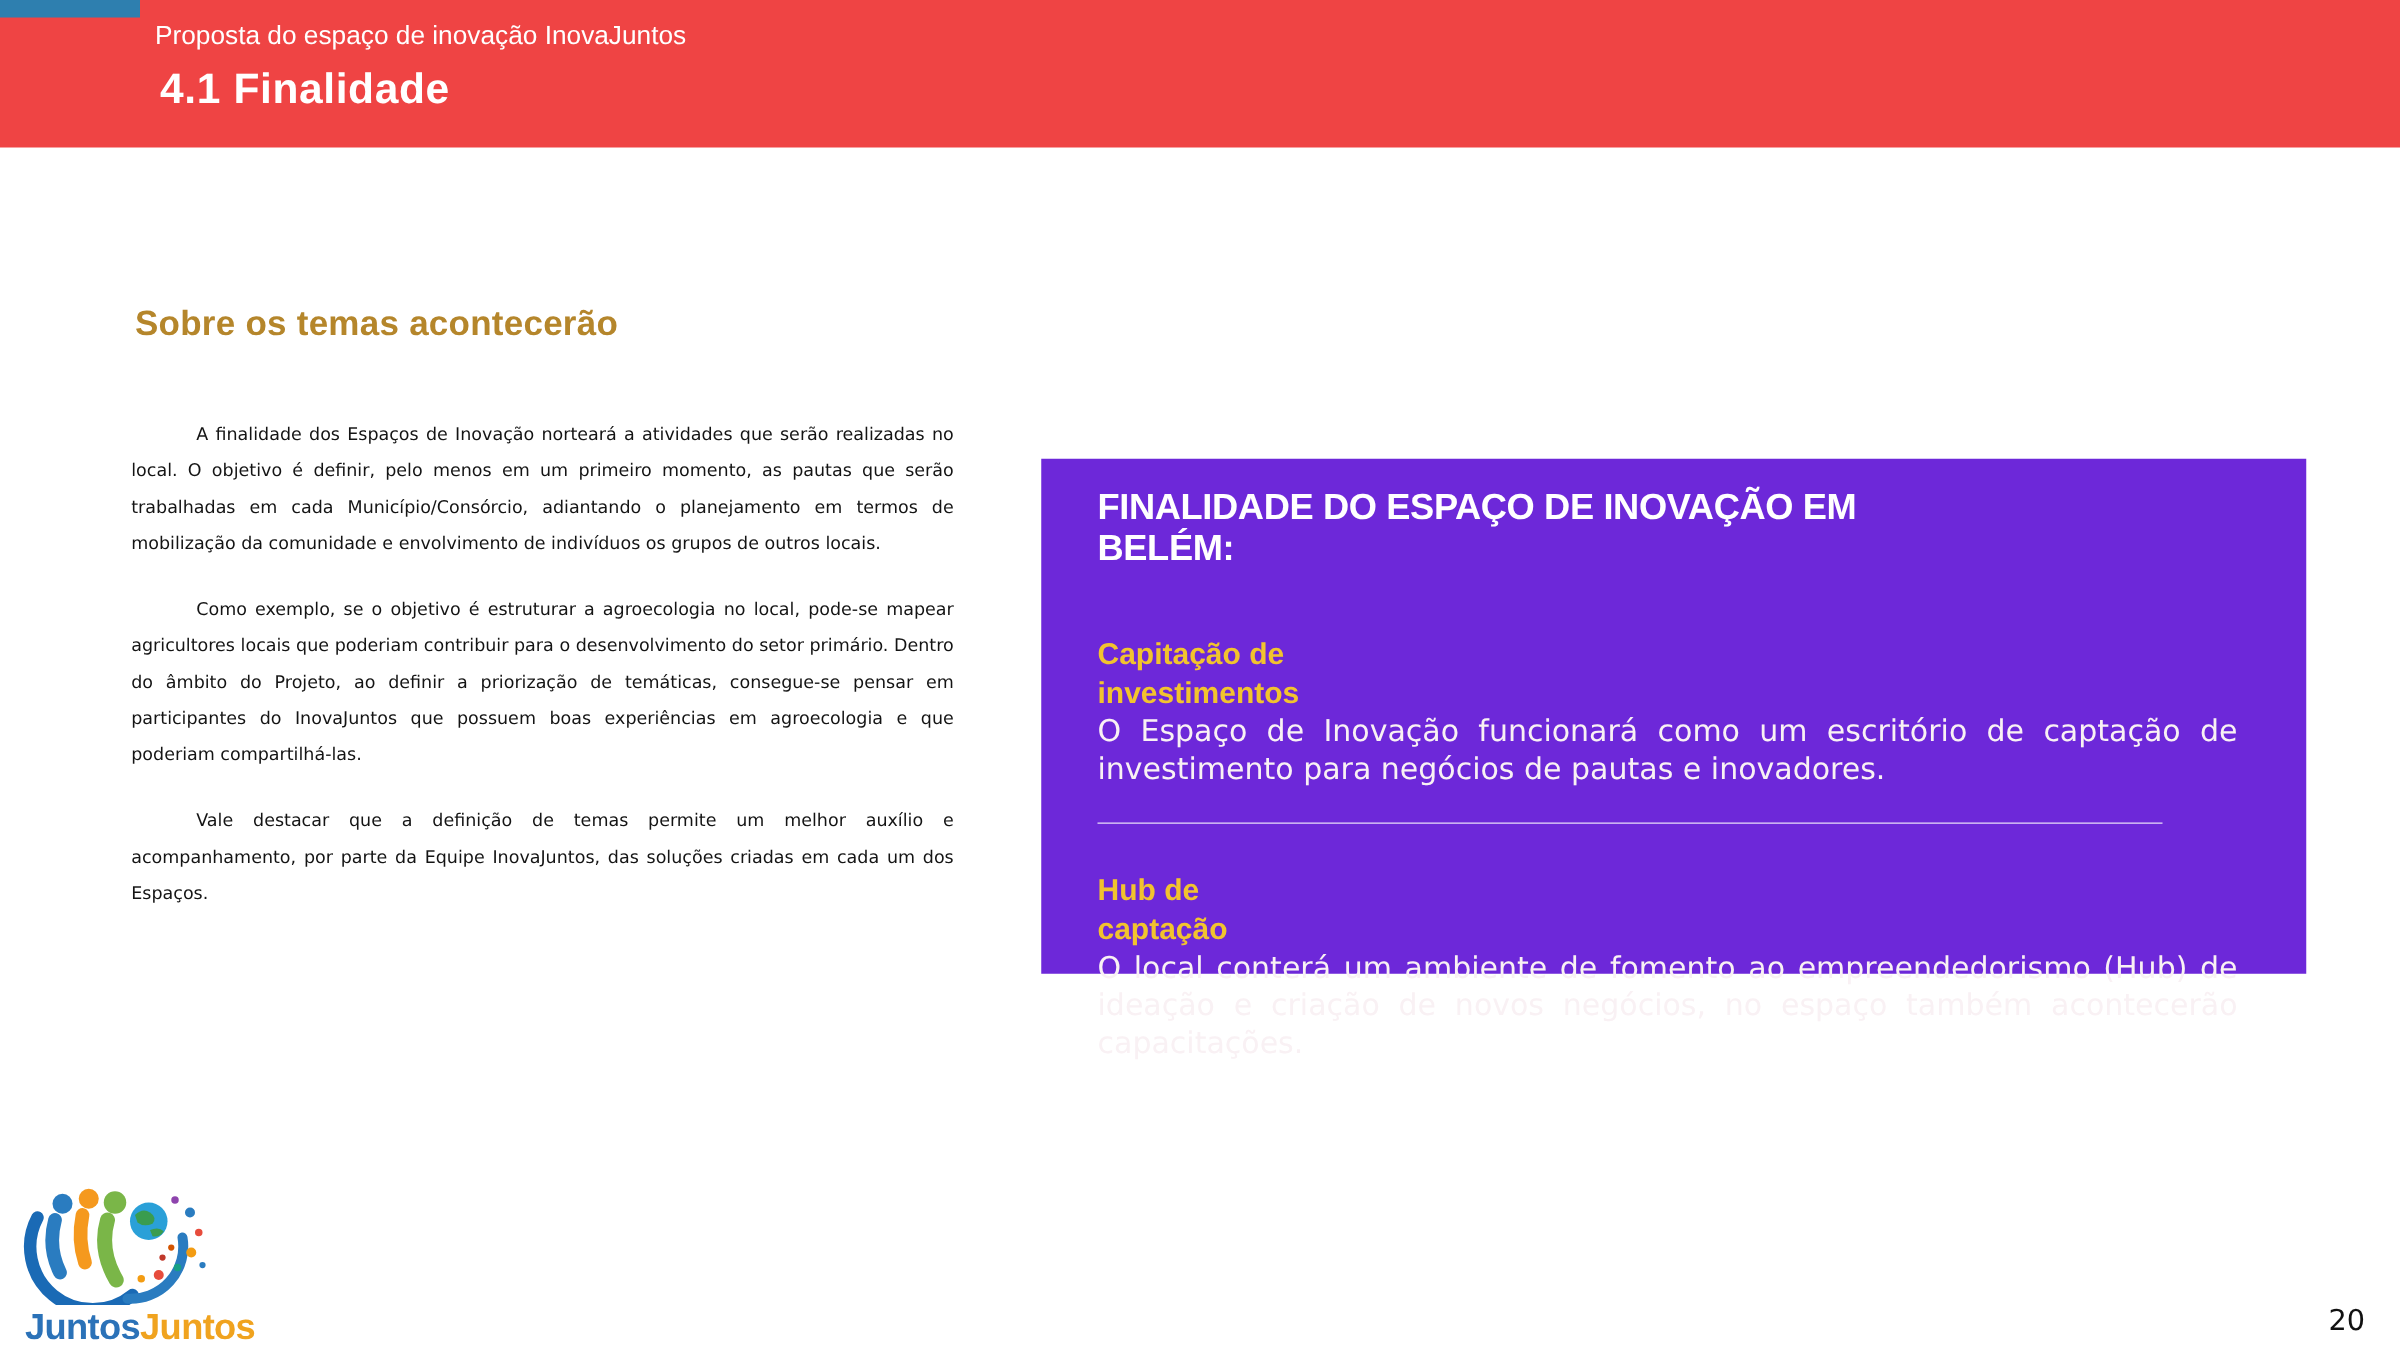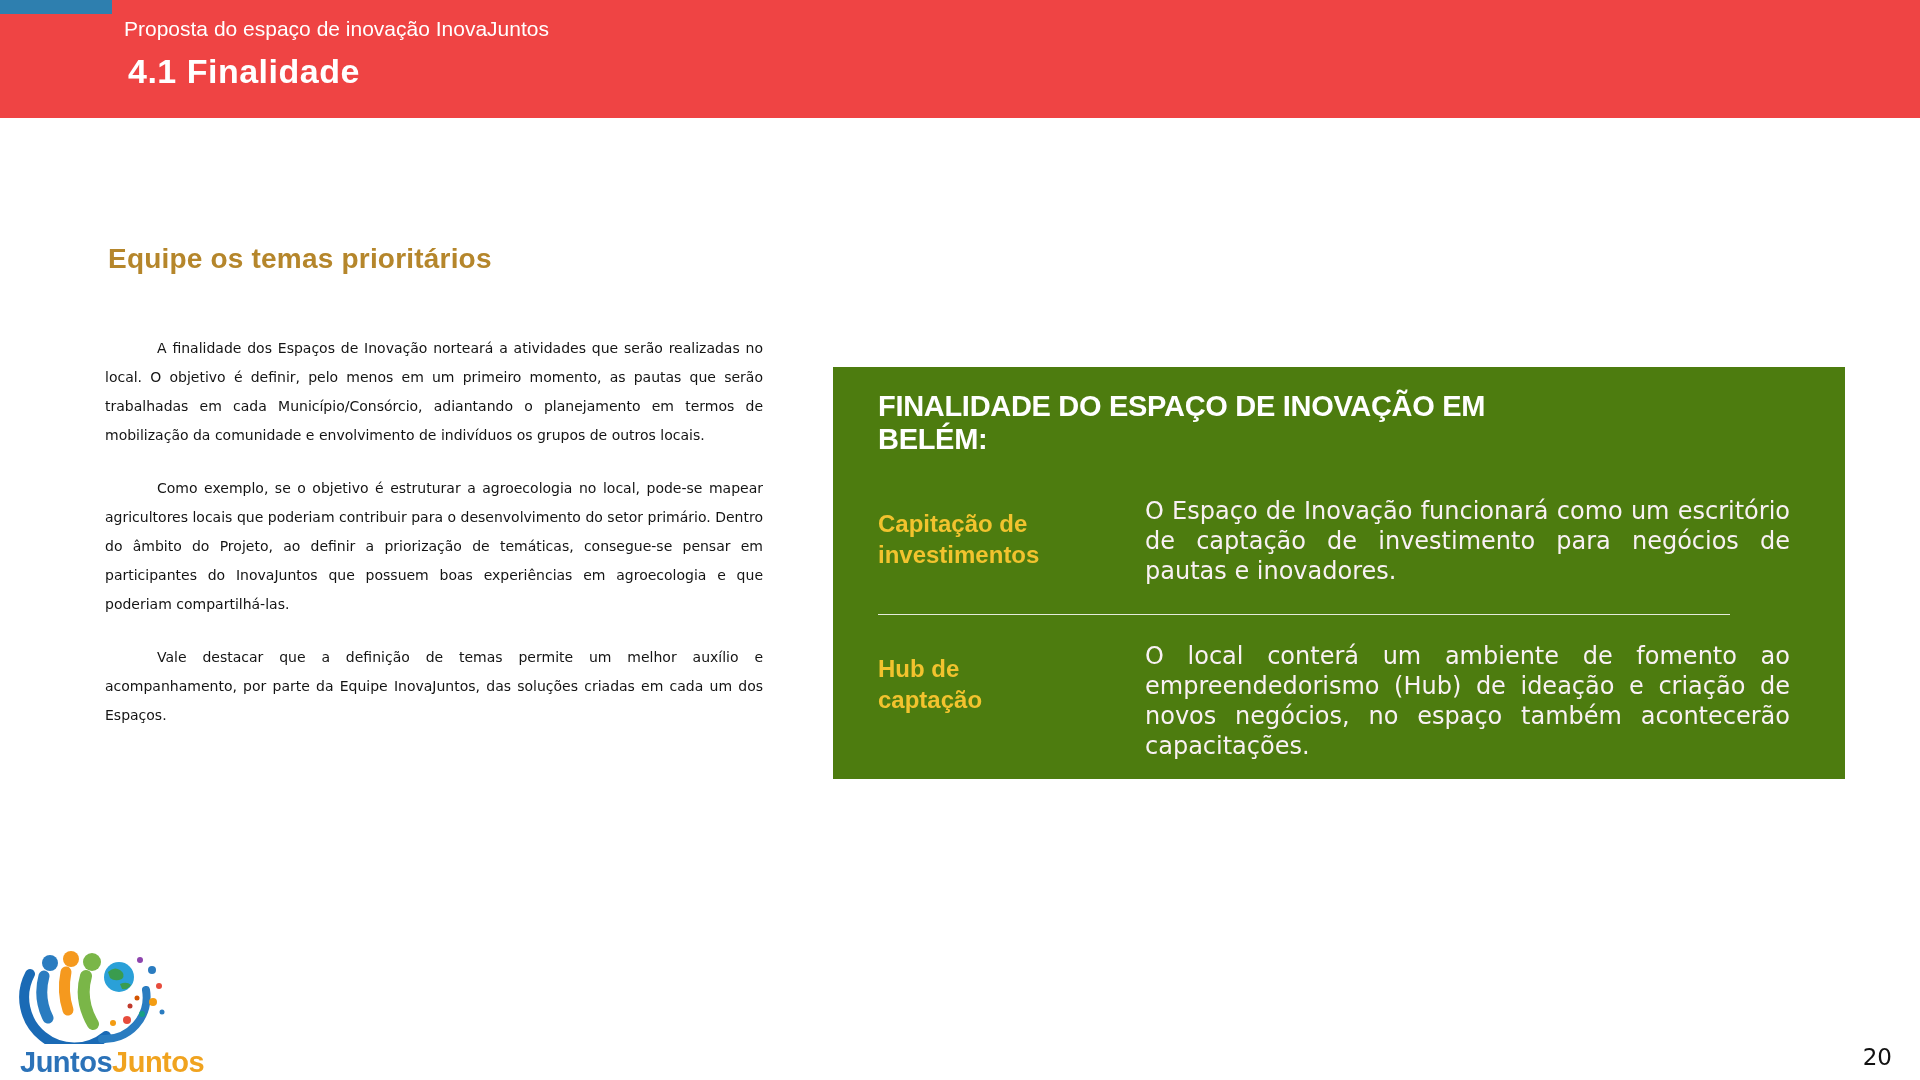--- a/index.html
+++ b/index.html
@@ -37,30 +37,30 @@
   .body-col {
     position: absolute; top: 334px; left: 105px; width: 658px;
     color: #141414; font-size: 14px; line-height: 29px;
     text-align: justify;
   }
   .body-col p { text-indent: 52px; margin-bottom: 24px; }
 
   
   .panel {
     position: absolute; top: 367px; left: 833px; width: 1012px; height: 412px;
-    background: #4d7c0f;
+    background: #6d28d9;
     padding: 23px 55px 0 45px;
   }
   .panel-title {
     color: #ffffff; font-size: 29px; font-weight: 700;
     font-family: "Liberation Sans", sans-serif;
     letter-spacing: -0.3px; line-height: 33px;
     width: 660px;
   }
-  .panel-row { display: flex; align-items: flex-start; }
+  .panel-row { display: flex; align-items: flex-start; flex-direction: column; }
   .panel-row.row-1 { margin-top: 40px; }
   .panel-row.row-2 { margin-top: 26px; }
   .row-label {
     width: 220px; margin-right: 47px; flex-shrink: 0;
     color: #F2C32E; font-size: 24px; font-weight: 700; line-height: 31px;
     font-family: "Liberation Sans", sans-serif;
     white-space: pre-line; padding-top: 12px;
   }
   .row-desc {
     flex: 1;
@@ -90,21 +90,21 @@
 </style>
 </head>
 <body>
 
 <div class="header">
   <div class="header-corner"></div>
   <div class="header-subtitle">Proposta do espaço de inovação InovaJuntos</div>
   <div class="header-title">4.1 Finalidade</div>
 </div>
 
-<div class="section-heading">Equipe os temas prioritários</div>
+<div class="section-heading">Sobre os temas acontecerão</div>
 
 <div class="body-col">
   <p>A finalidade dos Espaços de Inovação norteará a atividades que serão realizadas no local. O objetivo é definir, pelo menos em um primeiro momento, as pautas que serão trabalhadas em cada Município/Consórcio, adiantando o planejamento em termos de mobilização da comunidade e envolvimento de indivíduos os grupos de outros locais.</p>
   <p>Como exemplo, se o objetivo é estruturar a agroecologia no local, pode-se mapear agricultores locais que poderiam contribuir para o desenvolvimento do setor primário. Dentro do âmbito do Projeto, ao definir a priorização de temáticas, consegue-se pensar em participantes do InovaJuntos que possuem boas experiências em agroecologia e que poderiam compartilhá-las.</p>
   <p>Vale destacar que a definição de temas permite um melhor auxílio e acompanhamento, por parte da Equipe InovaJuntos, das soluções criadas em cada um dos Espaços.</p>
 </div>
 
 <div class="panel">
   <div class="panel-title">FINALIDADE DO ESPAÇO DE INOVAÇÃO EM BELÉM:</div>
 

